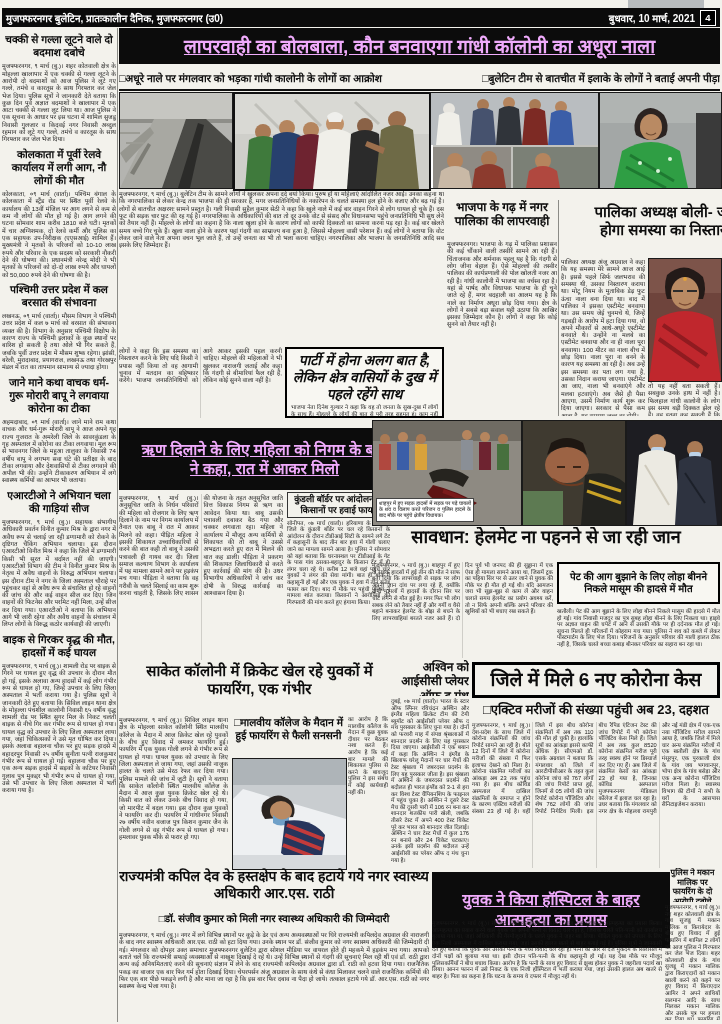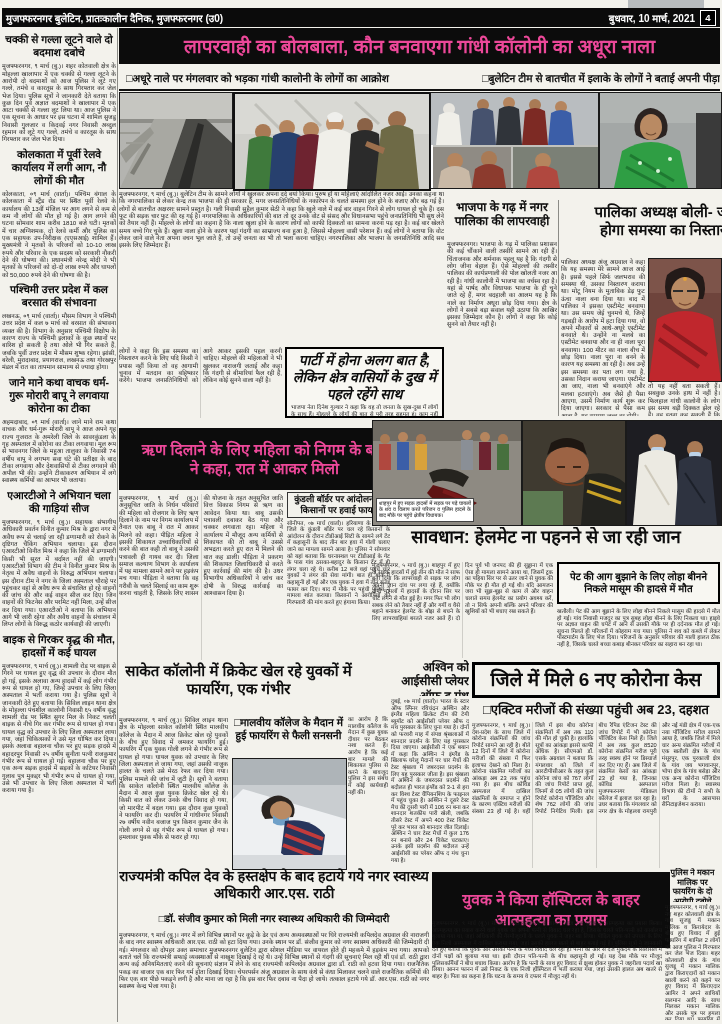--- a/index.html
+++ b/index.html
@@ -1,33 +1,33 @@
 <!DOCTYPE html>
 <html><head>
 <meta charset="utf-8">
 <style>
   html,body{margin:0;padding:0;background:#888;}
   #page{position:relative;width:722px;height:1024px;background:#f3f2ec;font-family:"Liberation Sans",sans-serif;color:#161616;overflow:hidden;margin:0 auto;}
   .abs{position:absolute;overflow:hidden;}
   .t{font-size:6.2px;line-height:1.18;text-align:justify;color:#1c1c1c;}
   .t-sm{font-size:5.7px;line-height:1.16;text-align:justify;color:#1c1c1c;}
-  .band{background:#0c0c0c;color:#ec4899;display:flex;align-items:center;justify-content:center;text-align:center;font-weight:bold;}
+  .band{background:#0c0c0c;color:#f0abfc;display:flex;align-items:center;justify-content:center;text-align:center;font-weight:bold;text-decoration:underline;}
   .hd{font-weight:bold;color:#0d0d0d;text-align:center;line-height:1.2;}
   .cols2{column-count:2;column-gap:5px;column-rule:1px solid #cfcec8;}
   .cols4{column-count:4;column-gap:5px;column-rule:1px solid #cfcec8;}
   .photo{border:1px solid #1a1a1a;background:#999;}
   .vrule{background:#8b8b86;width:1px;}
   #masthead{left:2px;top:8px;width:718px;height:19px;background:#0b0b0b;color:#fff;display:flex;align-items:center;justify-content:space-between;padding:0 4px;box-sizing:border-box;gap:14px;}
   #masthead .mt{font-size:10px;font-weight:bold;}
   #pagebox{width:14px;height:14px;background:#000;border:1.5px solid #fff;color:#fff;font-size:9.5px;font-weight:bold;display:flex;align-items:center;justify-content:center;margin-left:5px;}
   #artifact{left:628px;top:0;width:76px;height:25px;background:#b8bcbe;}
   #rail{left:2px;top:28px;width:114px;height:994px;}
   #rail .rh{font-weight:bold;font-size:10.5px;text-align:center;line-height:1.25;margin:5px 1px 3px;color:#0d0d0d;}
   #rail .rb{font-size:6.2px;line-height:1.18;text-align:justify;color:#1c1c1c;}
-  .kick{font-weight:bold;font-size:10.5px;color:#111;padding-left:7px;}
+  .kick{font-weight:bold;font-size:10.5px;color:#111;}
   .capbox{position:absolute;left:3px;bottom:3px;width:92px;background:#ffffff;border:1px solid #444;font-size:5.1px;line-height:1.15;padding:2px;text-align:justify;color:#111;}
   .boxed{border:2.5px solid #000;box-sizing:border-box;background:#f8f7f2;padding:3px 4px;}
   svg{display:block;}
 </style>
 </head>
 <body>
 
 <div id="page">
 
   <div class="abs" id="artifact"></div>
@@ -234,21 +234,21 @@
     </svg>
   </div>
 
   <div class="abs hd" style="left:372px;top:527px;width:348px;height:32px;font-size:18px;">सावधान: हेलमेट ना पहनने से जा रही जान</div>
   <div class="abs t-sm cols2" style="left:372px;top:562px;width:181px;height:96px;">मुजफ्फरनगर, ५ मार्च (बु.)। शाहपुर में हुए दो सड़क हादसों में हुई तीन की मौत ने साफ बता दिया कि लापरवाही से सड़क पर लोग अपनी जान दांव पर लगा रहे हैं, क्योंकि दोनों मामलों में हादसों के दौरान सिर पर चोट लगने से मौत हुई है। मगर फिर भी लोग सबक लेने को तैयार नहीं हैं और गर्मी व वैसे बहाने बनाकर हेलमेट के बोझ से बचने के लिए लापरवाहियां बरतते नजर आते हैं। दो दिन पूर्व भी जनपद की ही सुड्डाना में एक ऐसा ही मामला सामने आया था, जिसमें ट्रक का पहिया सिर पर से उतर जाने से युवक की मौके पर ही मौत हो गई थी। यदि आमजन जरा भी सूझ-बूझ से काम लें और वाहन चलाते समय हेलमेट का प्रयोग अवश्य करें, तो न सिर्फ अपनी बल्कि अपने परिवार की खुशियों को भी बचाए रख सकते हैं।</div>
   <div class="abs boxed" style="left:557px;top:562px;width:163px;height:42px;display:flex;align-items:center;">
     <div class="hd" style="font-size:10px;width:100%;">पेट की आग बुझाने के लिए लोहा बीनने निकले मासूम की हादसे में मौत</div>
   </div>
   <div class="abs t-sm" style="left:557px;top:608px;width:163px;height:50px;">खतौली। पेट की आग बुझाने के लिए लोहा बीनने निकले मासूम की हादसे में मौत हो गई। गांव निवासी मजदूर का पुत्र सुबह लोहा बीनने के लिए निकला था। हाइवे पर अज्ञात वाहन की चपेट में आने से उसकी मौके पर ही दर्दनाक मौत हो गई। सूचना मिलते ही परिजनों में कोहराम मच गया। पुलिस ने शव को कब्जे में लेकर पोस्टमार्टम के लिए भेज दिया। परिजनों के अनुसार परिवार की माली हालत ठीक नहीं है, जिसके चलते बच्चा कबाड़ बीनकर परिवार का सहारा बन रहा था।</div>
 
-  <div class="abs hd" style="left:114px;top:662px;width:249px;height:50px;font-size:15px;text-align:center;">साकेत कॉलोनी में क्रिकेट खेल रहे युवकों में फायरिंग, एक गंभीर</div>
+  <div class="abs hd" style="left:135px;top:662px;width:249px;height:50px;font-size:15px;text-align:center;">साकेत कॉलोनी में क्रिकेट खेल रहे युवकों में फायरिंग, एक गंभीर</div>
   <div class="abs t" style="left:119px;top:716px;width:109px;height:150px;">मुजफ्फरनगर, ९ मार्च (बु.)। सिविल लाइन थाना क्षेत्र के मोहल्ला साकेत कॉलोनी स्थित मालवीय कॉलेज के मैदान में आज क्रिकेट खेल रहे युवकों के बीच हुए विवाद में जमकर फायरिंग हुई। फायरिंग में एक युवक गोली लगने से गंभीर रूप से घायल हो गया। घायल युवक को उपचार के लिए जिला अस्पताल ले जाया गया, जहां उसकी नाजुक हालत के चलते उसे मेरठ रेफर कर दिया गया। पुलिस मामले की जांच में जुटी है। सूत्रों ने बताया कि साकेत कॉलोनी स्थित मालवीय कॉलेज के मैदान में आज कुछ युवक क्रिकेट खेल रहे थे। किसी बात को लेकर उनके बीच विवाद हो गया, जो मारपीट में बदल गया। इस दौरान कुछ युवकों ने फायरिंग कर दी। फायरिंग में गांधीनगर निवासी २७ वर्षीय नवीन बजाज पुत्र किशन कुमार जैन के गोली लगने से वह गंभीर रूप से घायल हो गया। हमलावर युवक मौके से फरार हो गए।</div>
   <div class="abs hd" style="left:232px;top:716px;width:113px;height:40px;font-size:10.5px;">□मालवीय कॉलेज के मैदान में हुई फायरिंग से फैली सनसनी</div>
   <div class="abs photo" style="left:232px;top:758px;width:113px;height:110px;">
     <svg width="113" height="110" viewBox="0 0 113 110">
       <rect width="113" height="110" fill="#c9cdd0"></rect>
       <path d="M0,0 h113 v26 h-113 z" fill="#aeb4b8"></path>
       <path d="M10,30 L113,60 L113,110 L0,110 L0,40 Z" fill="#eef0f2"></path>
       <path d="M30,44 q14,-14 28,-2 q6,8 2,16 l-28,2 q-6,-8 -2,-16 z" fill="#2a2420"></path>
       <ellipse cx="48" cy="52" rx="11" ry="10" fill="#b98a63"></ellipse>
       <path d="M40,56 q8,8 16,2 l0,6 q-8,5 -16,0 z" fill="#6fa0c8"></path>

